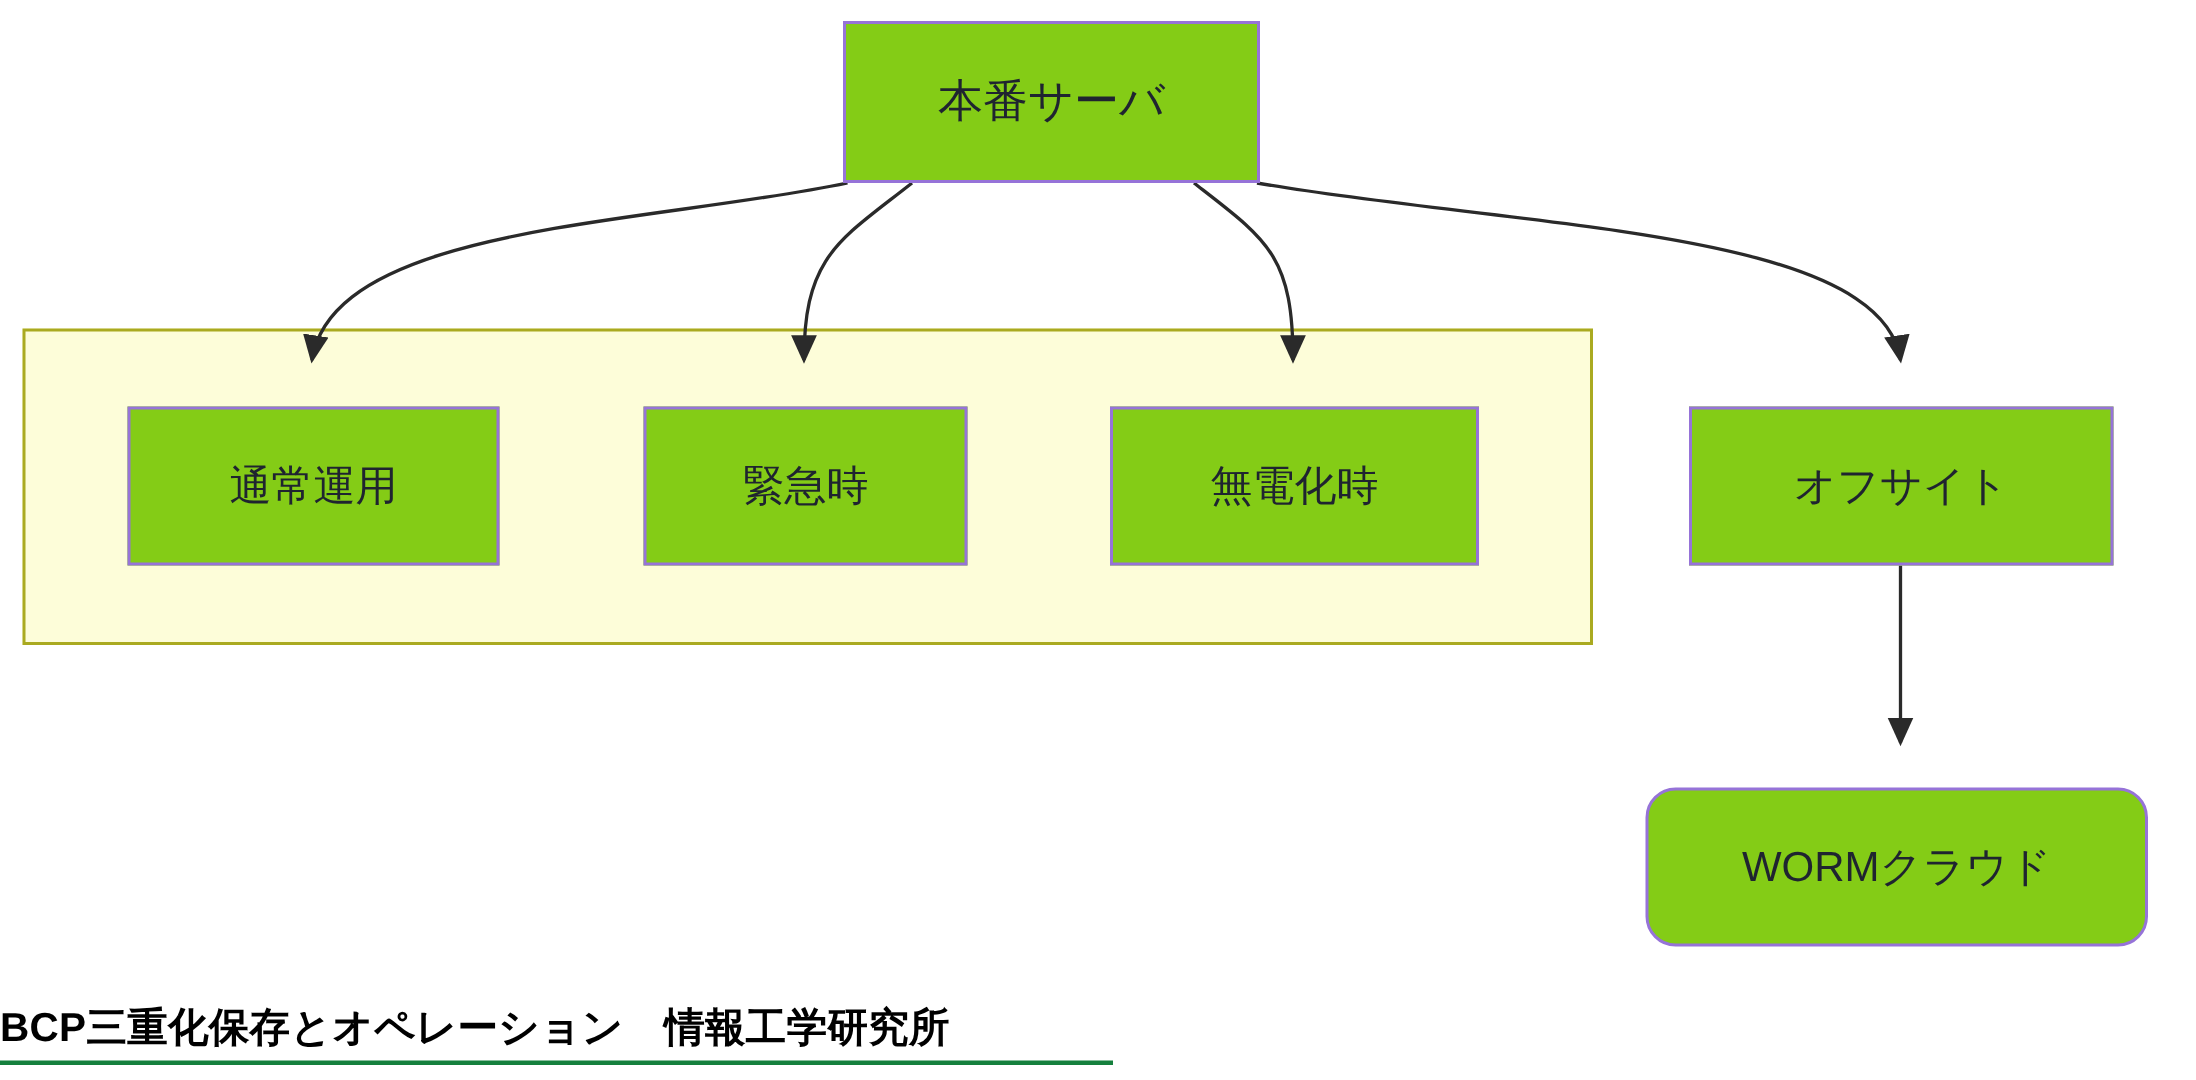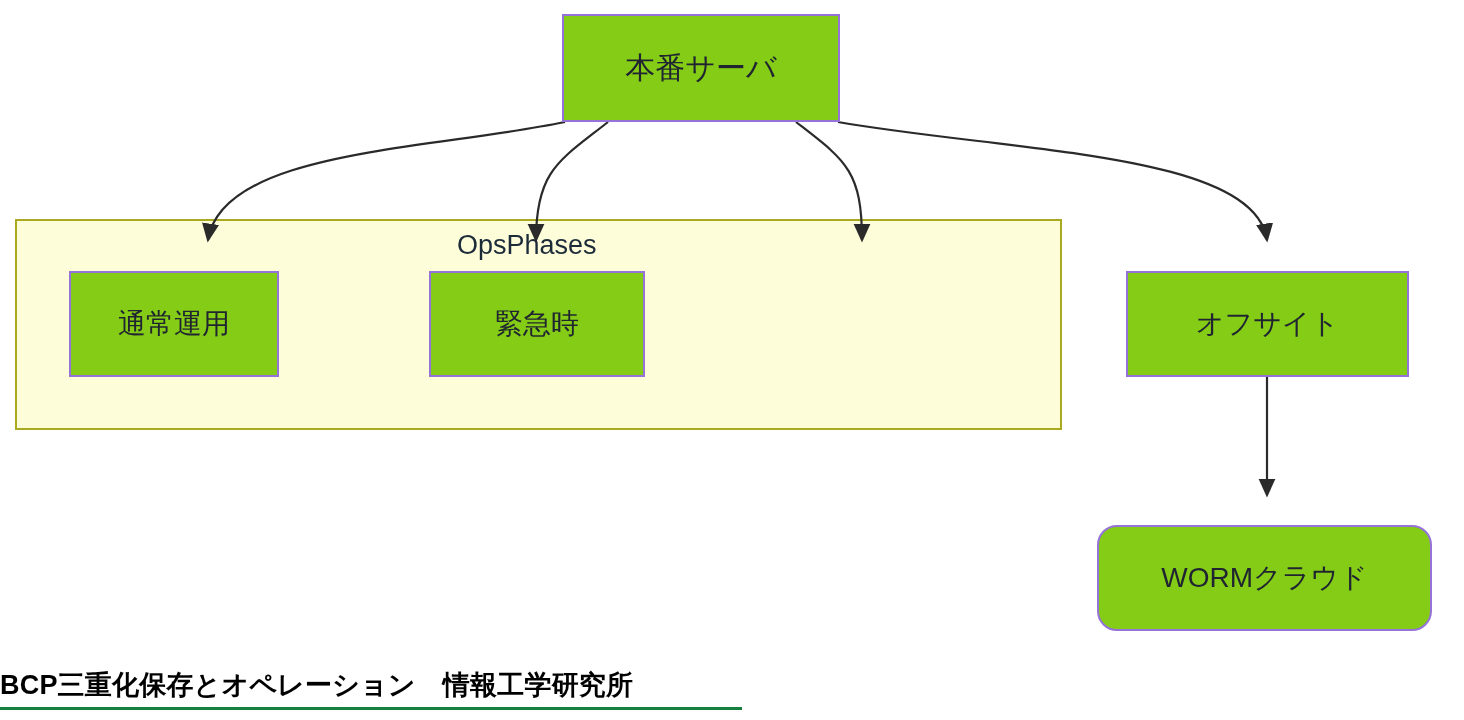--- a/index.html
+++ b/index.html
@@ -83,21 +83,20 @@
     border-bottom: 3px solid #15803d;
   }
 </style>
 </head>
 <body>
 
 <div id="canvas">
 
   <div class="group-box" id="group-opsphases" style="left:15px; top:219px; width:1047px; height:211px;"></div>
 
-  <div class="group-label" style="left:457px; top:230px;">OpsPhases</div>
 
   <svg class="edge-layer" viewBox="0 0 1464 720">
     <defs>
       <marker id="arrowhead" markerWidth="9" markerHeight="9" refX="7.5" refY="4.5" orient="auto" markerUnits="strokeWidth">
         <path d="M0,0.6 L8.6,4.5 L0,8.4 z" fill="#2a2a2a"></path>
       </marker>
     </defs>
 
     <path d="M 565,122 C 430,150 222,150 208,240" fill="none" stroke="#2a2a2a" stroke-width="2.2" marker-end="url(#arrowhead)"></path>
 
@@ -107,28 +106,31 @@
 
     <path d="M 838,122 C 1010,152 1254,152 1267,240" fill="none" stroke="#2a2a2a" stroke-width="2.2" marker-end="url(#arrowhead)"></path>
 
     <path d="M 1267,377 L 1267,495" fill="none" stroke="#2a2a2a" stroke-width="2.2" marker-end="url(#arrowhead)"></path>
   </svg>
 
   <div class="node" id="node-prod" style="left:562px; top:14px; width:278px; height:108px;">
     <span class="node-label">本番サーバ</span>
   </div>
 
-  <div class="node" id="node-normal" style="left:69px; top:271px; width:210px; height:106px;">
+  <div class="node" id="node-normal" style="left:85px; top:271px; width:248px; height:106px;">
     <span class="node-label">通常運用</span>
   </div>
 
   <div class="node" id="node-urgent" style="left:429px; top:271px; width:216px; height:106px;">
     <span class="node-label">緊急時</span>
   </div>
 
+  <div class="node" id="node-blackout" style="left:740px; top:271px; width:246px; height:106px;">
+    <span class="node-label">無電化時</span>
+  </div>
 
   <div class="node" id="node-offsite" style="left:1126px; top:271px; width:283px; height:106px;">
     <span class="node-label">オフサイト</span>
   </div>
 
   <div class="node" id="node-worm" style="left:1097px; top:525px; width:335px; height:106px;border-radius:20px;">
     <span class="node-label">WORMクラウド</span>
   </div>
 
   <div class="caption">BCP三重化保存とオペレーション　情報工学研究所</div>

